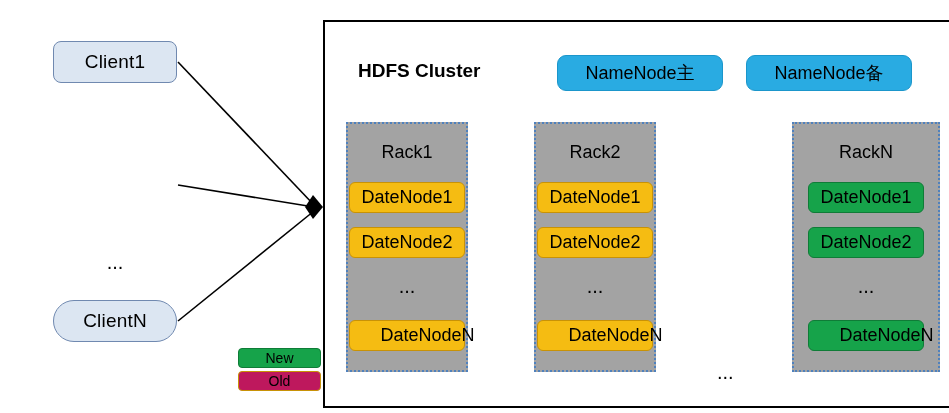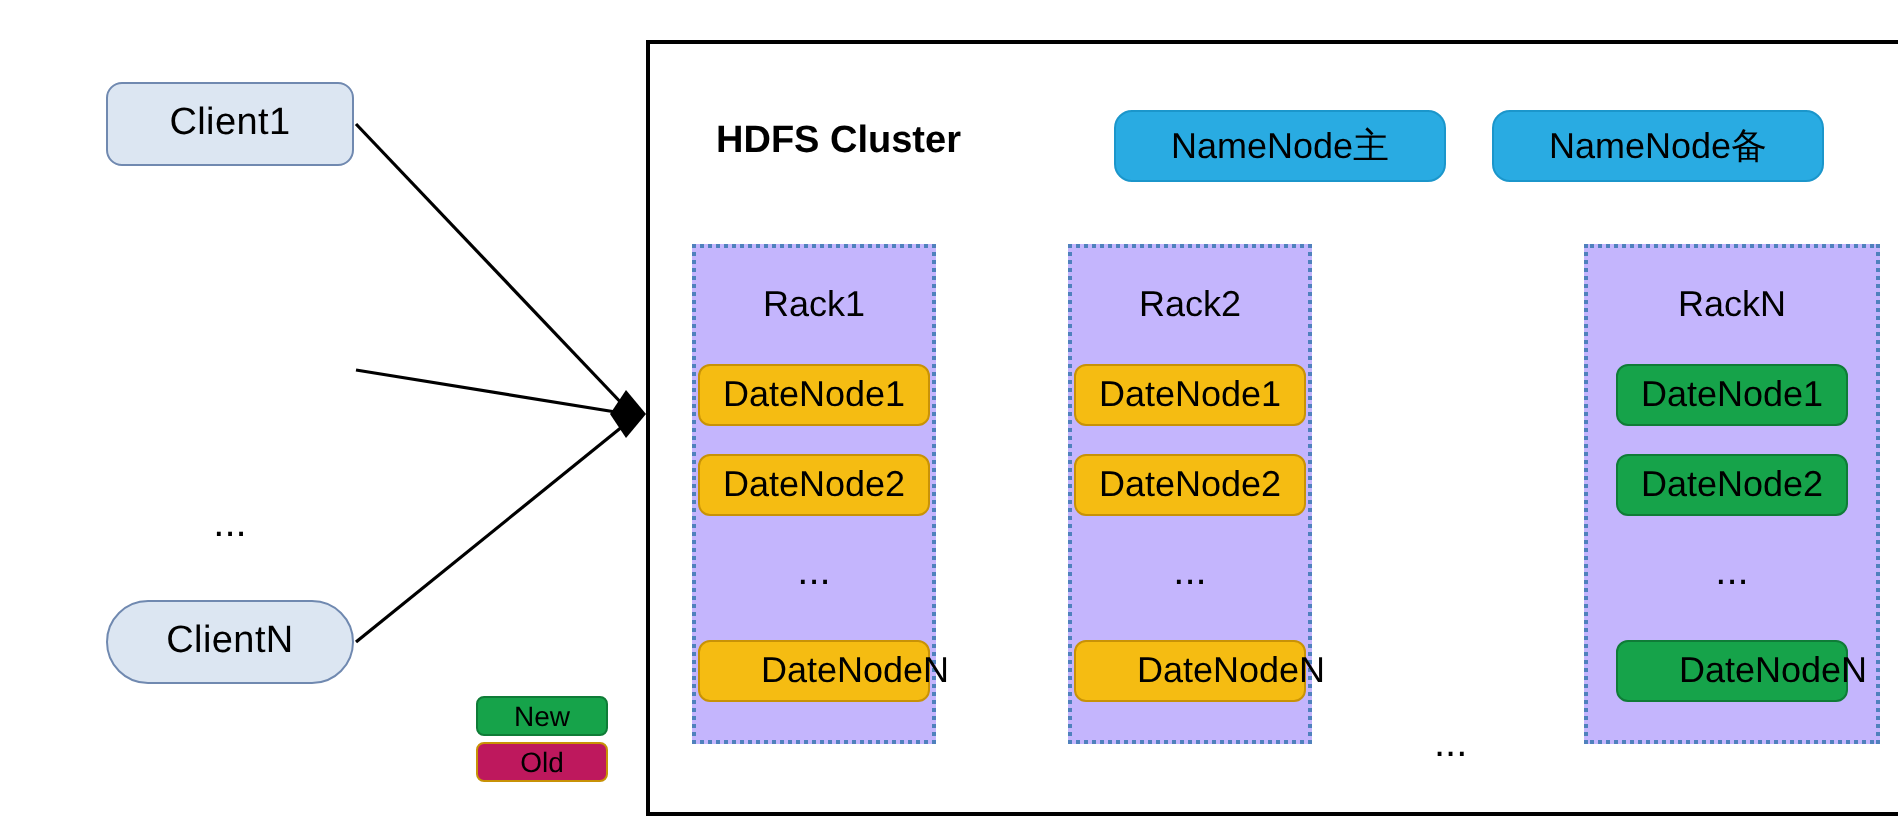--- a/index.html
+++ b/index.html
@@ -57,21 +57,21 @@
     top: 0;
     width: 949px;
     height: 413px;
     pointer-events: none;
   }
 
   
   .legend-box {
     position: absolute;
     box-sizing: border-box;
-    width: 66px;
+    width: 83px;
     height: 20px;
     border-radius: 4px;
     display: flex;
     align-items: center;
     justify-content: center;
     font-size: 14px;
     color: #000000;
   }
   #legend-new {
     left: 196px;
@@ -123,21 +123,21 @@
   }
   #namenode-active { left: 232px; top: 33px; width: 166px; }
   #namenode-standby { left: 421px; top: 33px; width: 166px; }
 
   
   .rack {
     position: absolute;
     box-sizing: border-box;
     top: 100px;
     height: 250px;
-    background: #c4b5fd;
+    background: #a3a3a3;
     border: 2px dotted #4f81bd;
   }
   #rack-1 { left: 21px;  width: 122px; }
   #rack-2 { left: 209px; width: 122px; }
   #rack-n { left: 467px; width: 148px; }
 
   .rack-title {
     position: absolute;
     top: 18px;
     left: 0;

